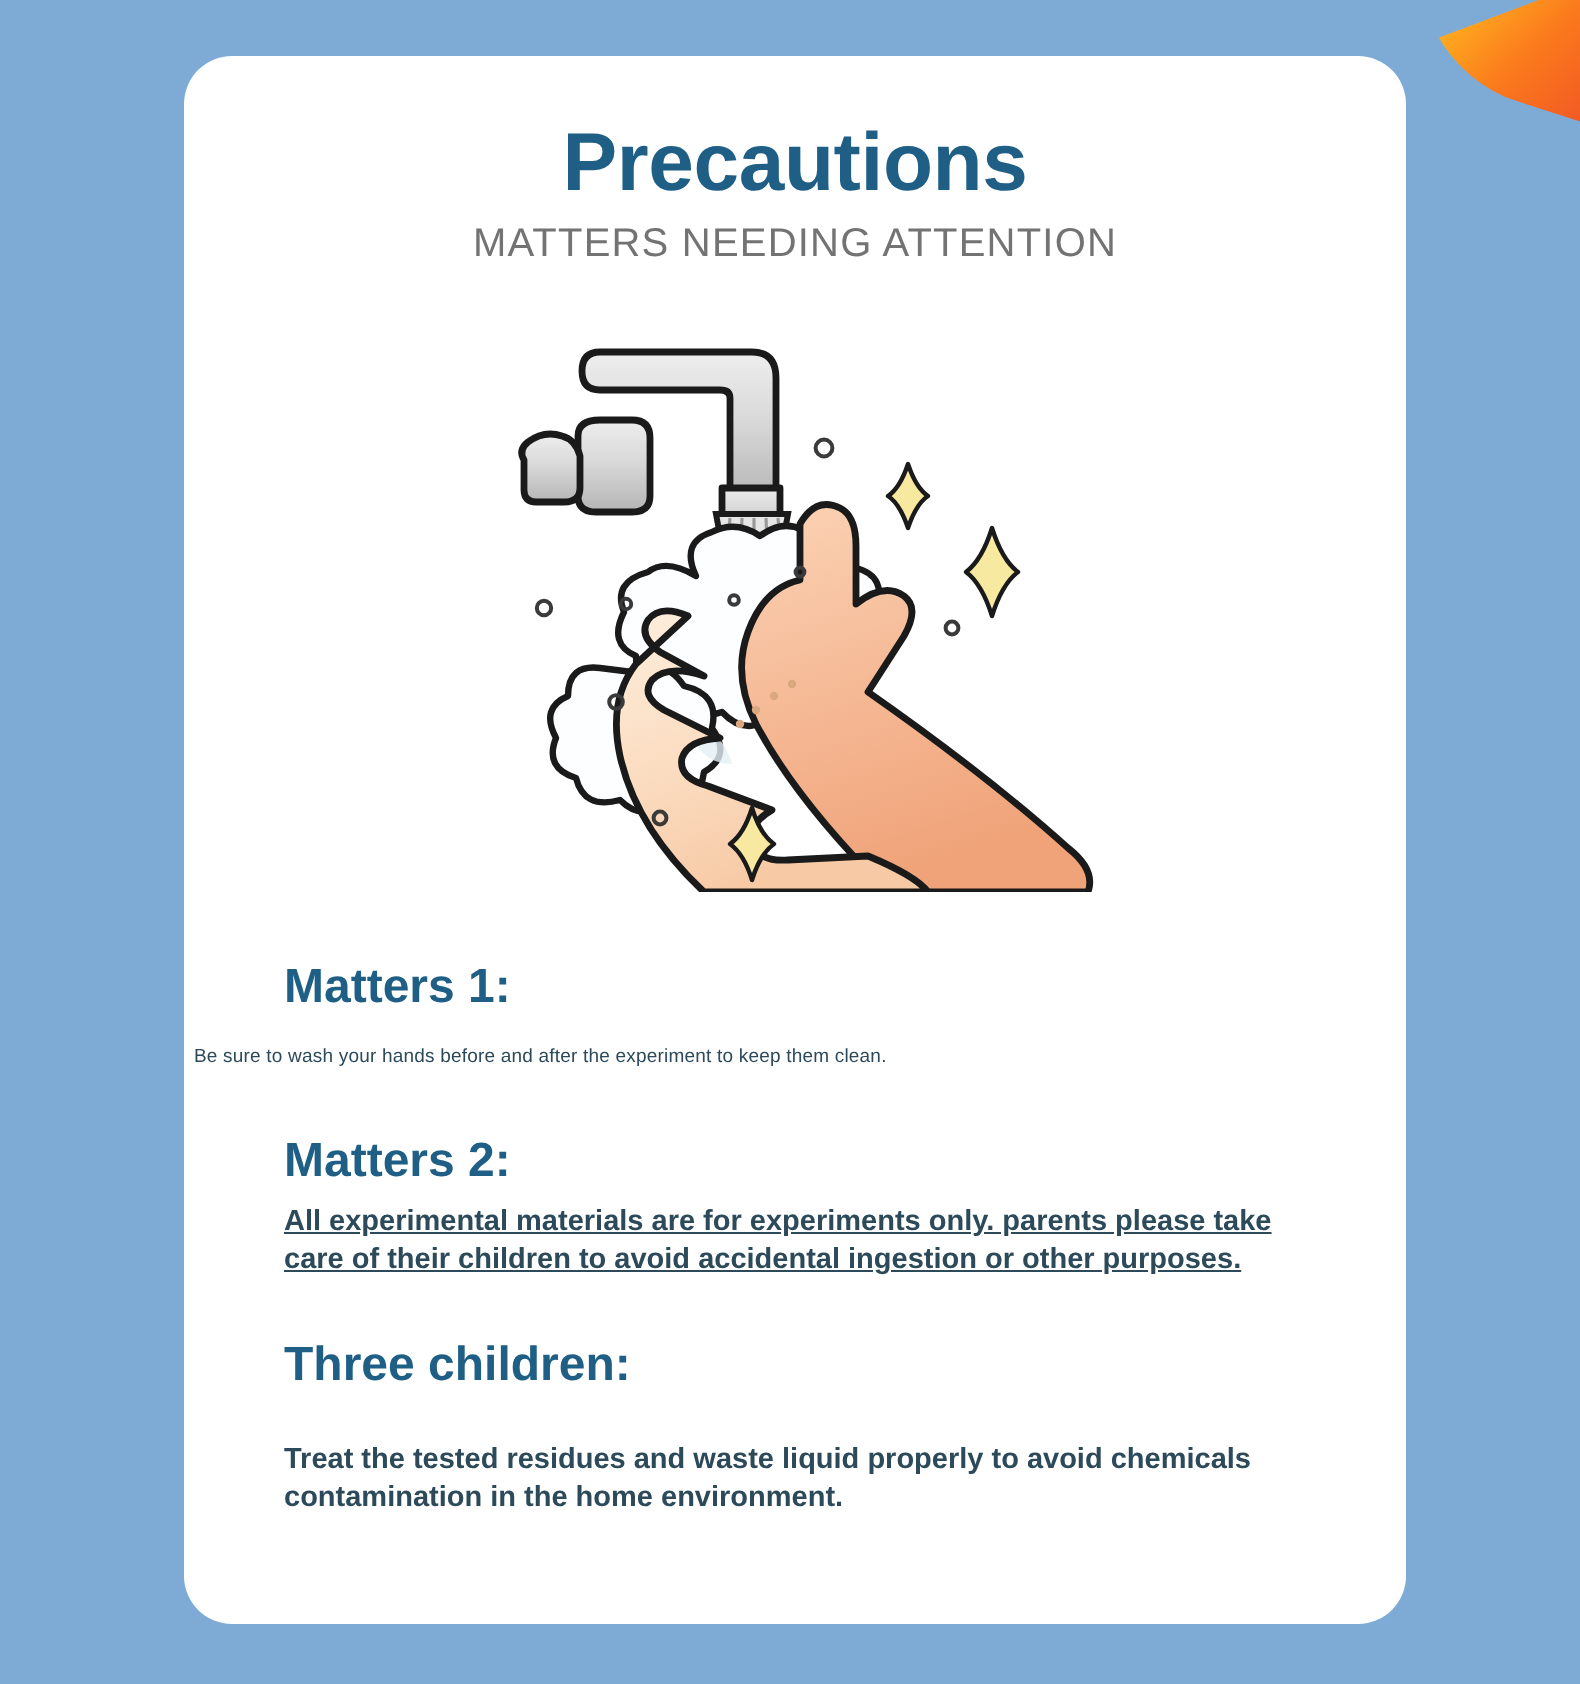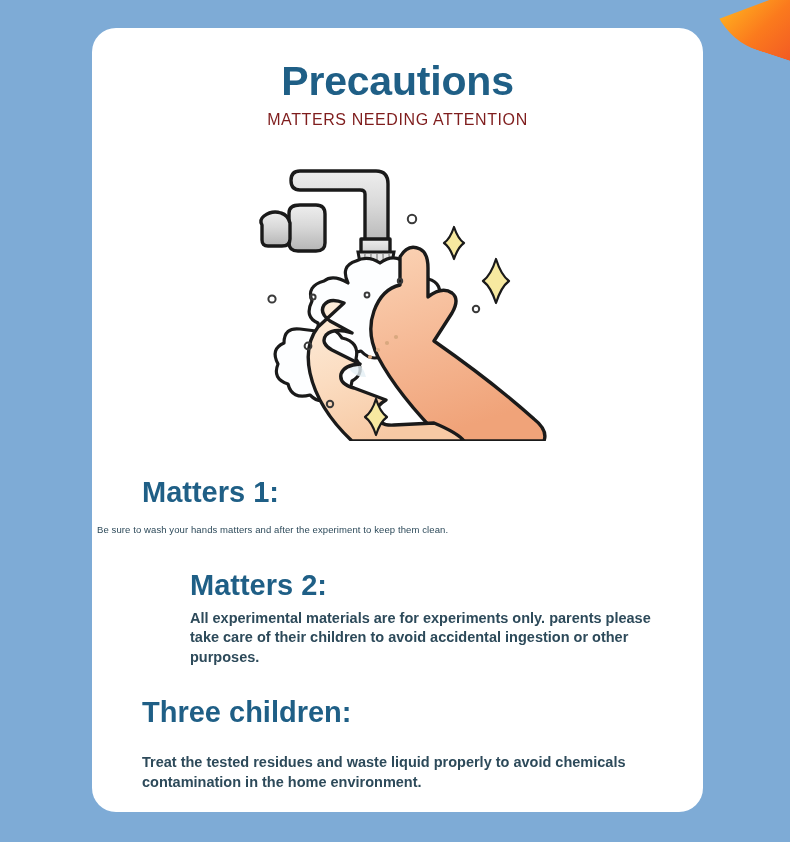--- a/index.html
+++ b/index.html
@@ -42,39 +42,39 @@
   .header { padding-top:30px; text-align:center; }
   .title {
     font-size:41px;
     font-weight:bold;
     color:#1f5f86;
     letter-spacing:-0.2px;
     line-height:1.15;
   }
   .subtitle {
     margin-top:6px;
-    font-size:16px;
-    color:#7f1d1d;
+    font-size:20px;
+    color:#737373;
     letter-spacing:0.6px;
   }
 
   
   .illustration {
     position:relative;
     width:300px; height:290px;
     margin:22px auto 0;
   }
   .illustration svg { display:block; width:100%; height:100%; }
 
   
   .content { padding:0 0 0 0; }
 
   .block { margin-top:0; }
   .heading {
-    font-size:29px;
+    font-size:24px;
     font-weight:bold;
     color:#1f5f86;
     padding-left:50px;
     line-height:1.2;
   }
   .body-text {
     font-size:14.5px;
     font-weight:bold;
     color:#2d4a5a;
     line-height:1.32;
@@ -86,22 +86,22 @@
   #block-1 { margin-top:34px; }
   #block-1 .body-text {
     font-size:9.5px;
     font-weight:normal;
     padding-left:5px;
     padding-right:10px;
     margin-top:14px;
     letter-spacing:0.1px;
   }
   
-  #block-2 { margin-top:32px;margin-left:48px; }
-  #block-2 .body-text { margin-top:6px; }
+  #block-2 { margin-top:32px; }
+  #block-2 .body-text { margin-top:6px;text-decoration:underline; }
   
   #block-3 { margin-top:28px; }
   #block-3 .body-text { margin-top:24px; }
 </style>
 </head>
 <body>
 
 <div class="corner-deco">
   <div class="wedge"></div>
 </div>
@@ -253,21 +253,21 @@
         <circle cx="119" cy="144" r="2.4"></circle>
         <circle cx="152" cy="130" r="2.2"></circle>
       </g>
     </svg>
   </div>
 
   <div class="content">
 
     <div class="block" id="block-1">
       <div class="heading">Matters 1:</div>
-      <div class="body-text">Be sure to wash your hands matters and after the experiment to keep them clean.</div>
+      <div class="body-text">Be sure to wash your hands before and after the experiment to keep them clean.</div>
     </div>
 
     <div class="block" id="block-2">
       <div class="heading">Matters 2:</div>
       <div class="body-text">All experimental materials are for experiments only. parents please take care of their children to avoid accidental ingestion or other purposes.</div>
     </div>
 
     <div class="block" id="block-3">
       <div class="heading">Three children:</div>
       <div class="body-text">Treat the tested residues and waste liquid properly to avoid chemicals contamination in the home environment.</div>

